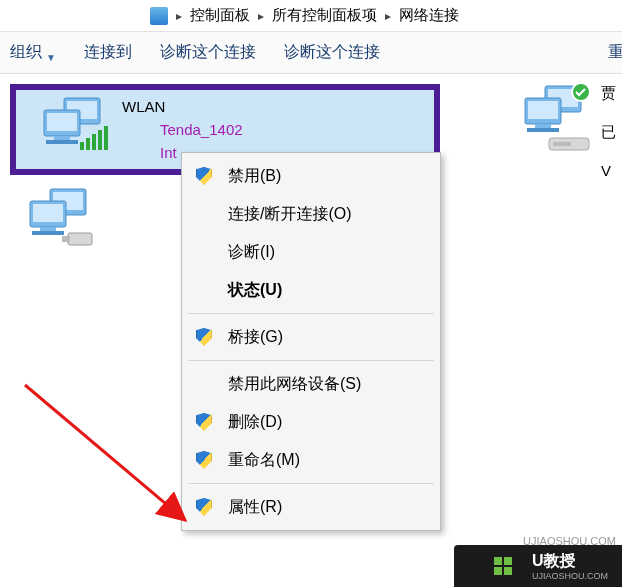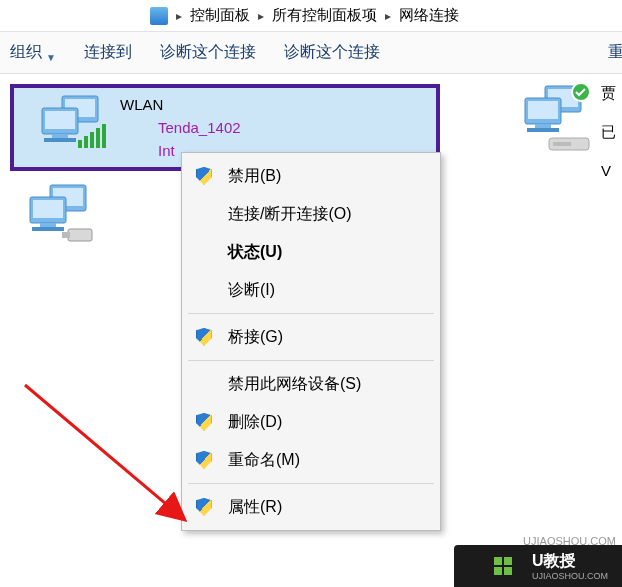--- a/index.html
+++ b/index.html
@@ -56,21 +56,21 @@
     padding: 10px;
   }
   .adapter {
     display: flex;
     align-items: flex-start;
     width: 430px;
     padding: 6px 8px;
   }
   .adapter.selected {
     background: #cde6f7;
-    border: 4px solid #4c1d95;
+    border: 6px solid #4c1d95;
     padding-left: 16px;
   }
   .adapter-icon {
     width: 80px;
     height: 60px;
     margin-right: 10px;
     position: relative;
     flex-shrink: 0;
   }
   .adapter-text {
@@ -286,27 +286,27 @@
   <div class="menu-item">
     <span class="icon-slot">
         <div class="shield"></div>
       </span>
     <span>禁用(B)</span>
   </div>
   <div class="menu-item">
     <span class="icon-slot"></span>
     <span>连接/断开连接(O)</span>
   </div>
+  <div class="menu-item">
+    <span class="icon-slot"></span>
+    <span>诊断(I)</span>
+  </div>
   <div class="menu-item bold">
     <span class="icon-slot"></span>
     <span>状态(U)</span>
-  </div>
-  <div class="menu-item">
-    <span class="icon-slot"></span>
-    <span>诊断(I)</span>
   </div>
   <div class="menu-sep"></div>
   <div class="menu-item">
     <span class="icon-slot">
         <div class="shield"></div>
       </span>
     <span>桥接(G)</span>
   </div>
   <div class="menu-sep"></div>
   <div class="menu-item">

